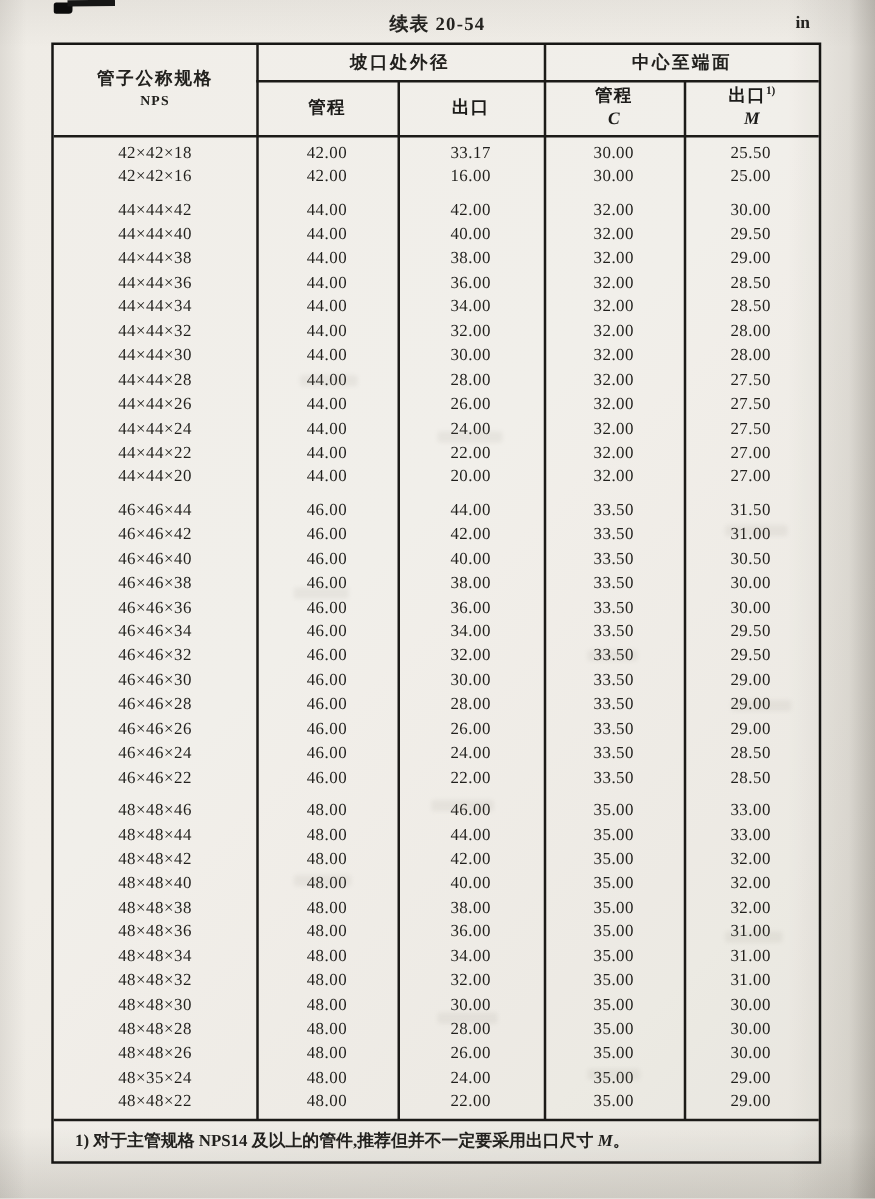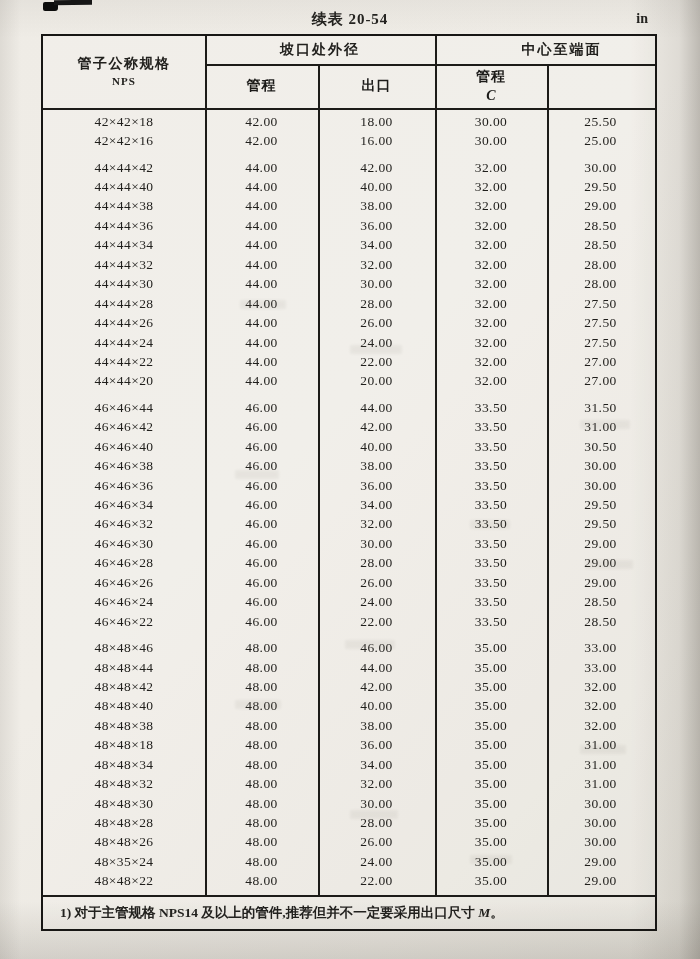--- a/index.html
+++ b/index.html
@@ -39,21 +39,21 @@
   #vline-4 { left:504px; top:28px; height:832px; }
   #hline-subheader { top:28px; left:162px; right:0; }
   #hline-header-bottom { top:72px; left:0; right:0; height:2px; }
   #hline-footnote { top:859px; left:0; right:0; height:2px; }
 
   .hcell { position:absolute; display:flex; flex-direction:column; align-items:center; justify-content:center; font-weight:600; color:#22211e; }
   .hcell .ln { line-height:1.25; }
   #hcell-nps { left:0; top:0; width:162px; height:72px; font-size:14px; letter-spacing:1.5px; row-gap:3px; }
   #hcell-nps .latin { letter-spacing:1px; font-size:11px; }
   #hcell-bevel  { left:162px; top:0; width:230px; height:28px; font-size:14px; letter-spacing:2px; }
-  #hcell-center { left:408px; top:0; width:221px; height:28px; font-size:14px; letter-spacing:2px; }
+  #hcell-center { left:392px; top:0; width:221px; height:28px; font-size:14px; letter-spacing:2px; }
   .subcell { position:absolute; top:28px; height:44px; display:flex; flex-direction:column; align-items:center; font-size:14px; font-weight:600; letter-spacing:1px; }
   .subcell.one { justify-content:center; }
   .subcell.two { justify-content:space-evenly; padding:2px 0; }
   #subcell-run1    { left:162px; width:113px; }
   #subcell-outlet1 { left:275px; width:117px; }
   #subcell-run2    { left:392px; width:112px; }
   #subcell-outlet2 { left:504px; width:109px; }
   .sym { font-style:italic; font-weight:600; font-size:14px; letter-spacing:0; }
   sup.fn { font-size:9px; vertical-align:super; line-height:0; letter-spacing:0; }
 
@@ -106,27 +106,31 @@
     <div class="subcell one" id="subcell-run1">
       <span class="ln">管程</span>
     </div>
     <div class="subcell one" id="subcell-outlet1">
       <span class="ln">出口</span>
     </div>
     <div class="subcell two" id="subcell-run2">
       <span class="ln">管程</span>
       <span class="ln sym">C</span>
     </div>
+    <div class="subcell two" id="subcell-outlet2">
+      <span class="ln"><span>出口</span><sup class="fn">1)</sup></span>
+      <span class="ln sym">M</span>
+    </div>
 
     <div class="tbody">
         <div class="t-group">
           <div class="t-row">
             <div class="t-cell c0">42×42×18</div>
             <div class="t-cell c1">42.00</div>
-            <div class="t-cell c2">18.00</div>
+            <div class="t-cell c2">33.17</div>
             <div class="t-cell c3">30.00</div>
             <div class="t-cell c4">25.50</div>
           </div>
           <div class="t-row">
             <div class="t-cell c0">42×42×16</div>
             <div class="t-cell c1">42.00</div>
             <div class="t-cell c2">16.00</div>
             <div class="t-cell c3">30.00</div>
             <div class="t-cell c4">25.00</div>
           </div>
@@ -333,21 +337,21 @@
             <div class="t-cell c4">32.00</div>
           </div>
           <div class="t-row">
             <div class="t-cell c0">48×48×38</div>
             <div class="t-cell c1">48.00</div>
             <div class="t-cell c2">38.00</div>
             <div class="t-cell c3">35.00</div>
             <div class="t-cell c4">32.00</div>
           </div>
           <div class="t-row">
-            <div class="t-cell c0">48×48×18</div>
+            <div class="t-cell c0">48×48×36</div>
             <div class="t-cell c1">48.00</div>
             <div class="t-cell c2">36.00</div>
             <div class="t-cell c3">35.00</div>
             <div class="t-cell c4">31.00</div>
           </div>
           <div class="t-row">
             <div class="t-cell c0">48×48×34</div>
             <div class="t-cell c1">48.00</div>
             <div class="t-cell c2">34.00</div>
             <div class="t-cell c3">35.00</div>

